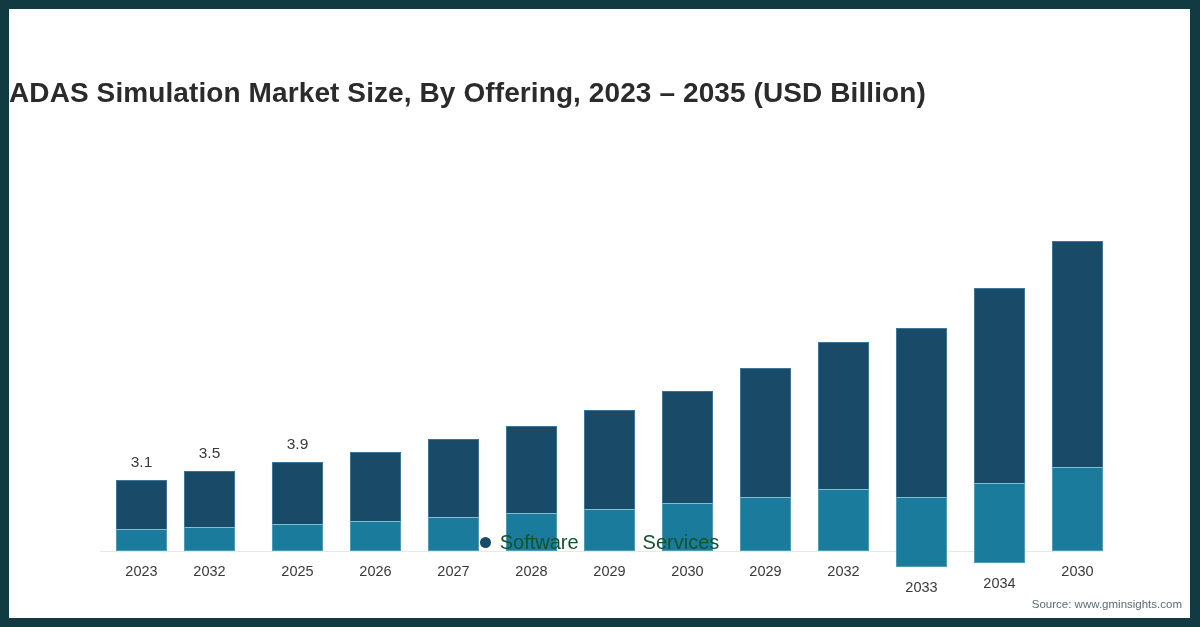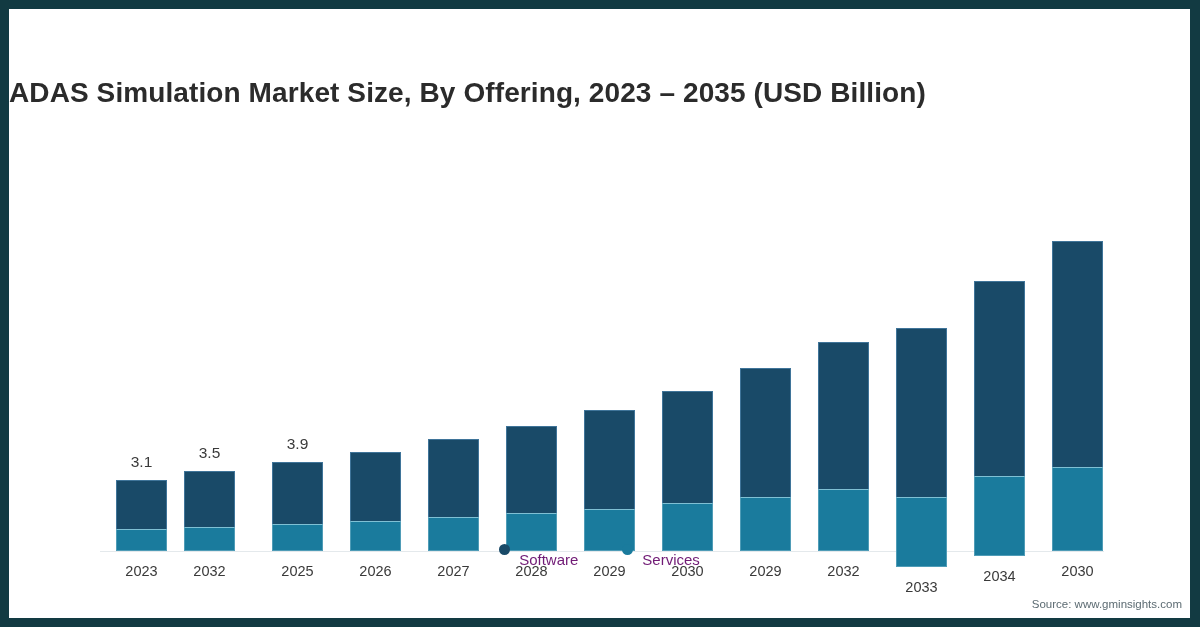--- a/index.html
+++ b/index.html
@@ -130,23 +130,22 @@
     align-items: center;
     gap: 9px;
   }
   .legend-dot {
     width: 11px;
     height: 11px;
     border-radius: 50%;
     display: block;
   }
   .legend-text {
-    font-size: 15px;
-    color: #701a75;
-    margin-top: 20px;
+    font-size: 20px;
+    color: #14532d;
   }
 
   
   #source-note {
     position: absolute;
     right: 8px;
     bottom: 8px;
     font-size: 11.5px;
     color: #5c6b72;
     white-space: nowrap;
@@ -236,21 +235,21 @@
             </div>
             <div class="tick-label">2032</div>
           </div>
           <div class="bar-group" style="left: 796px; top: 16px; height: 462px;">
             <div class="bar-stack" style="top: 193px; height: 239px; bottom: auto;">
               <div class="seg seg-software" style="height: 169px; background: rgb(25, 74, 104);"></div>
               <div class="seg seg-services" style="height: 70px; background: rgb(26, 123, 157);"></div>
             </div>
             <div class="tick-label">2033</div>
           </div>
-          <div class="bar-group" style="left: 874px; top: 5px; height: 462px;">
+          <div class="bar-group" style="left: 874px; top: 12px; height: 462px;">
             <div class="bar-stack" style="top: 157px; height: 275px; bottom: auto;">
               <div class="seg seg-software" style="height: 195px; background: rgb(25, 74, 104);"></div>
               <div class="seg seg-services" style="height: 80px; background: rgb(26, 123, 157);"></div>
             </div>
             <div class="tick-label">2034</div>
           </div>
           <div class="bar-group" style="left: 952px; top: 0px; height: 462px;">
             <div class="bar-stack" style="top: 122px; height: 310px; bottom: auto;">
               <div class="seg seg-software" style="height: 226px; background: rgb(25, 74, 104);"></div>
               <div class="seg seg-services" style="height: 84px; background: rgb(26, 123, 157);"></div>

